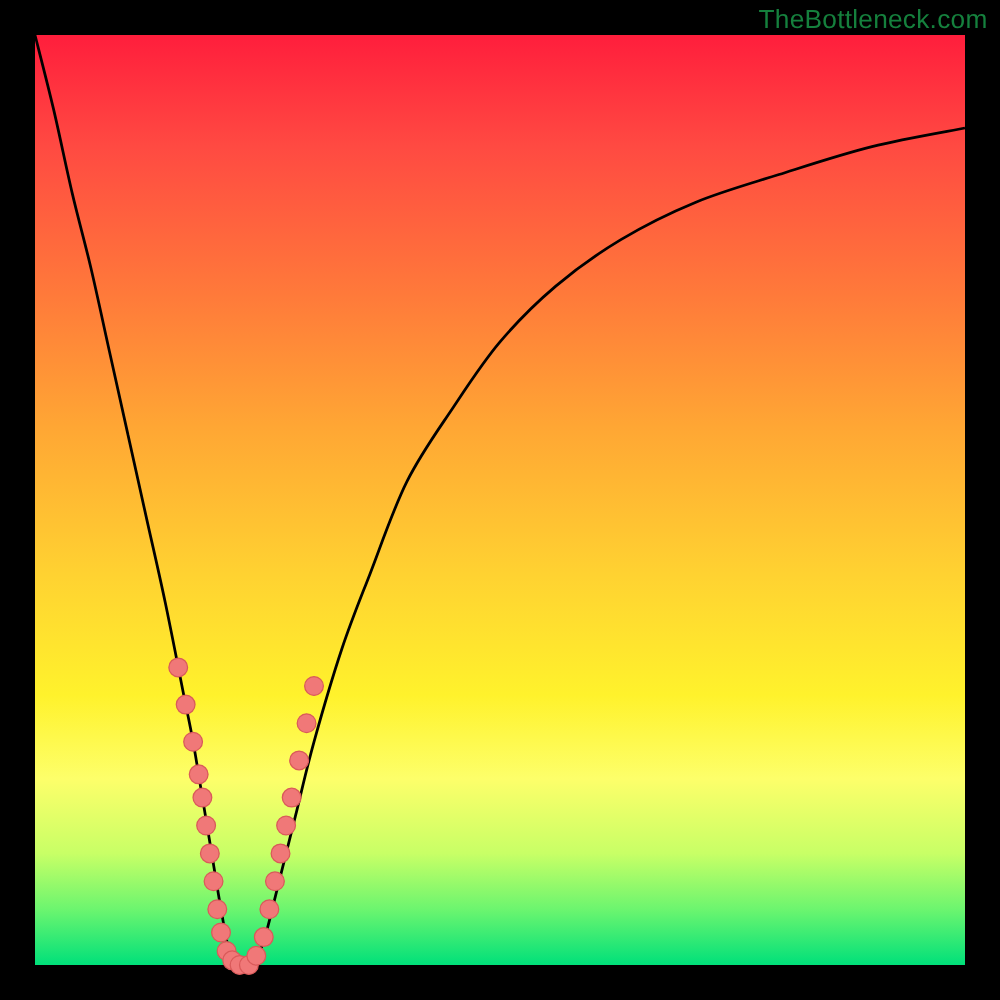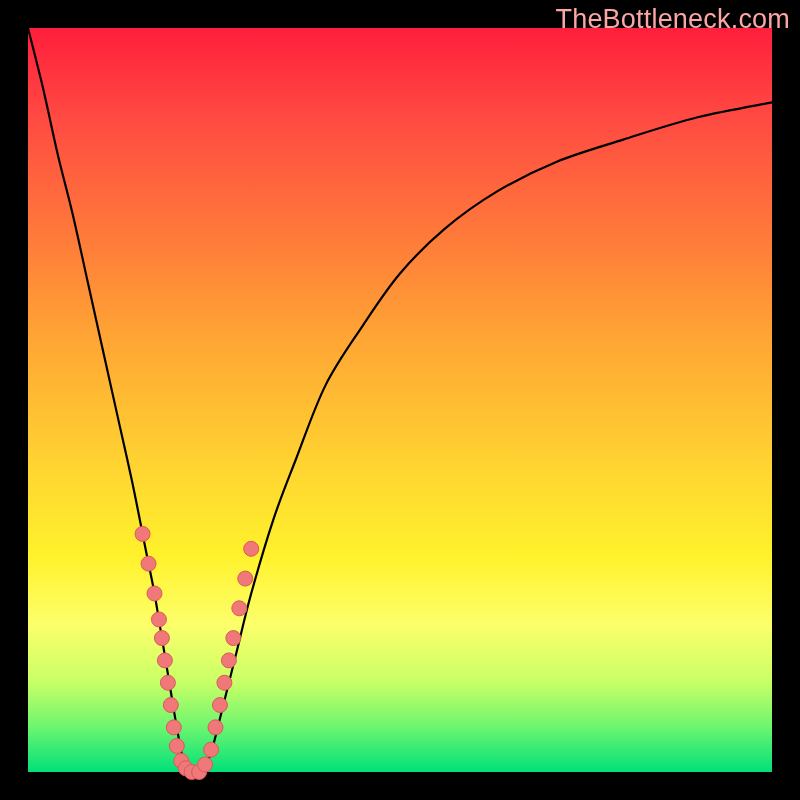--- a/index.html
+++ b/index.html
@@ -35,22 +35,22 @@
       #fdff6a 80%,
       #c8ff66 88%,
       #6cf56f 94%,
       #00e07a 100%
     );
   }
   .watermark {
     position: absolute;
     top: 4px;
     right: 10px;
-    color: #fca5a5;
-    font-size: 27px;
+    color: #15803d;
+    font-size: 21px;
     letter-spacing: 0.2px;
     user-select: none;
   }
   svg.curve {
     position: absolute;
     left: 0; top: 0;
     width: 744px; height: 744px;
     overflow: visible;
   }
 </style>

